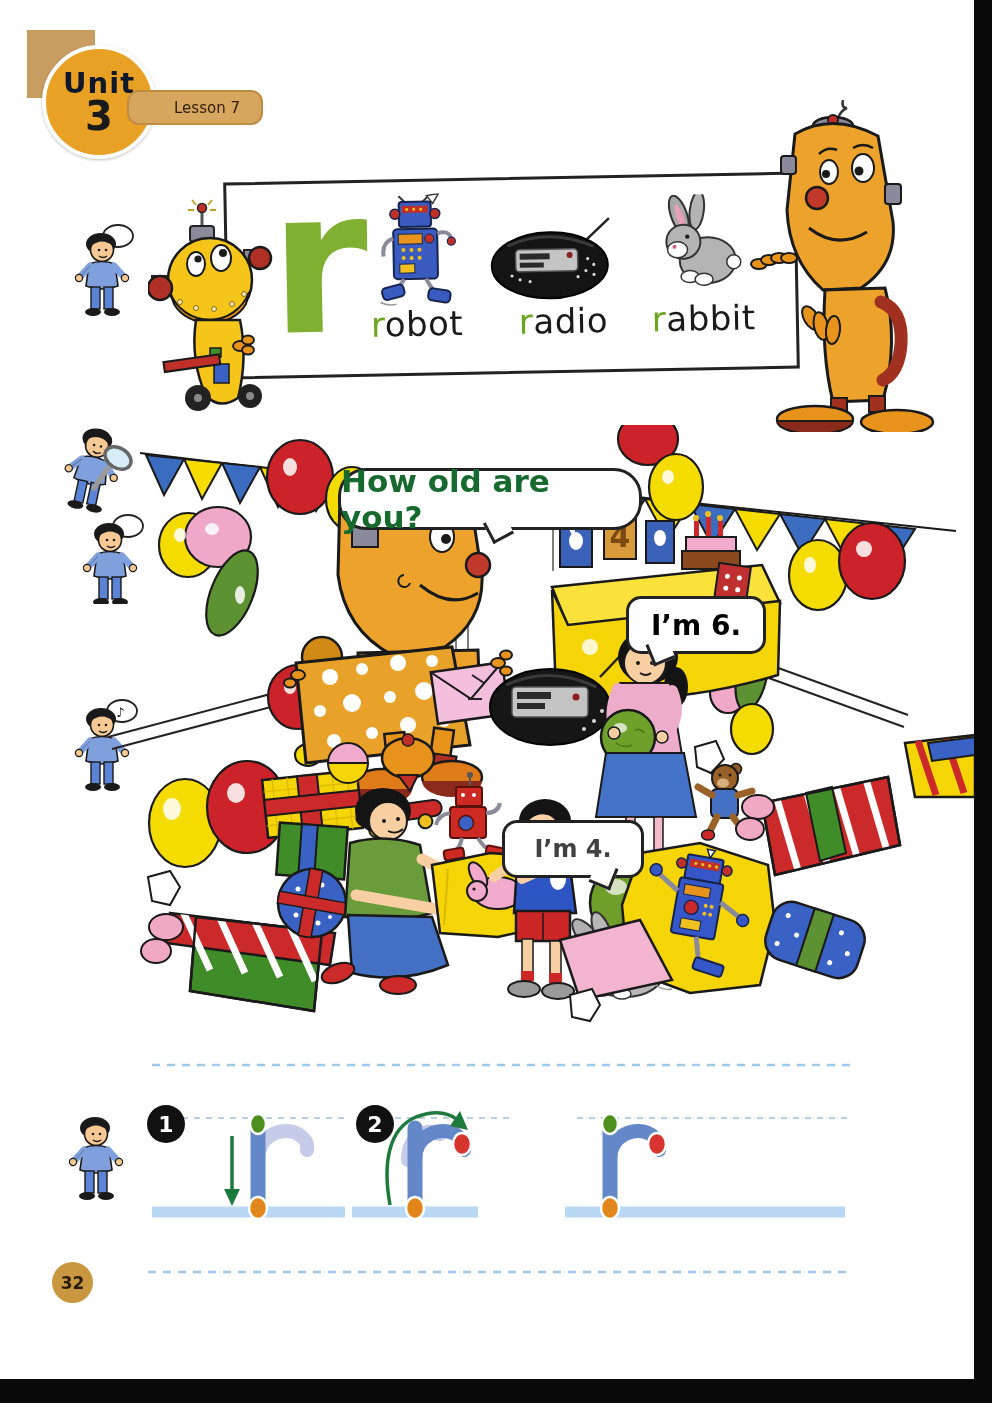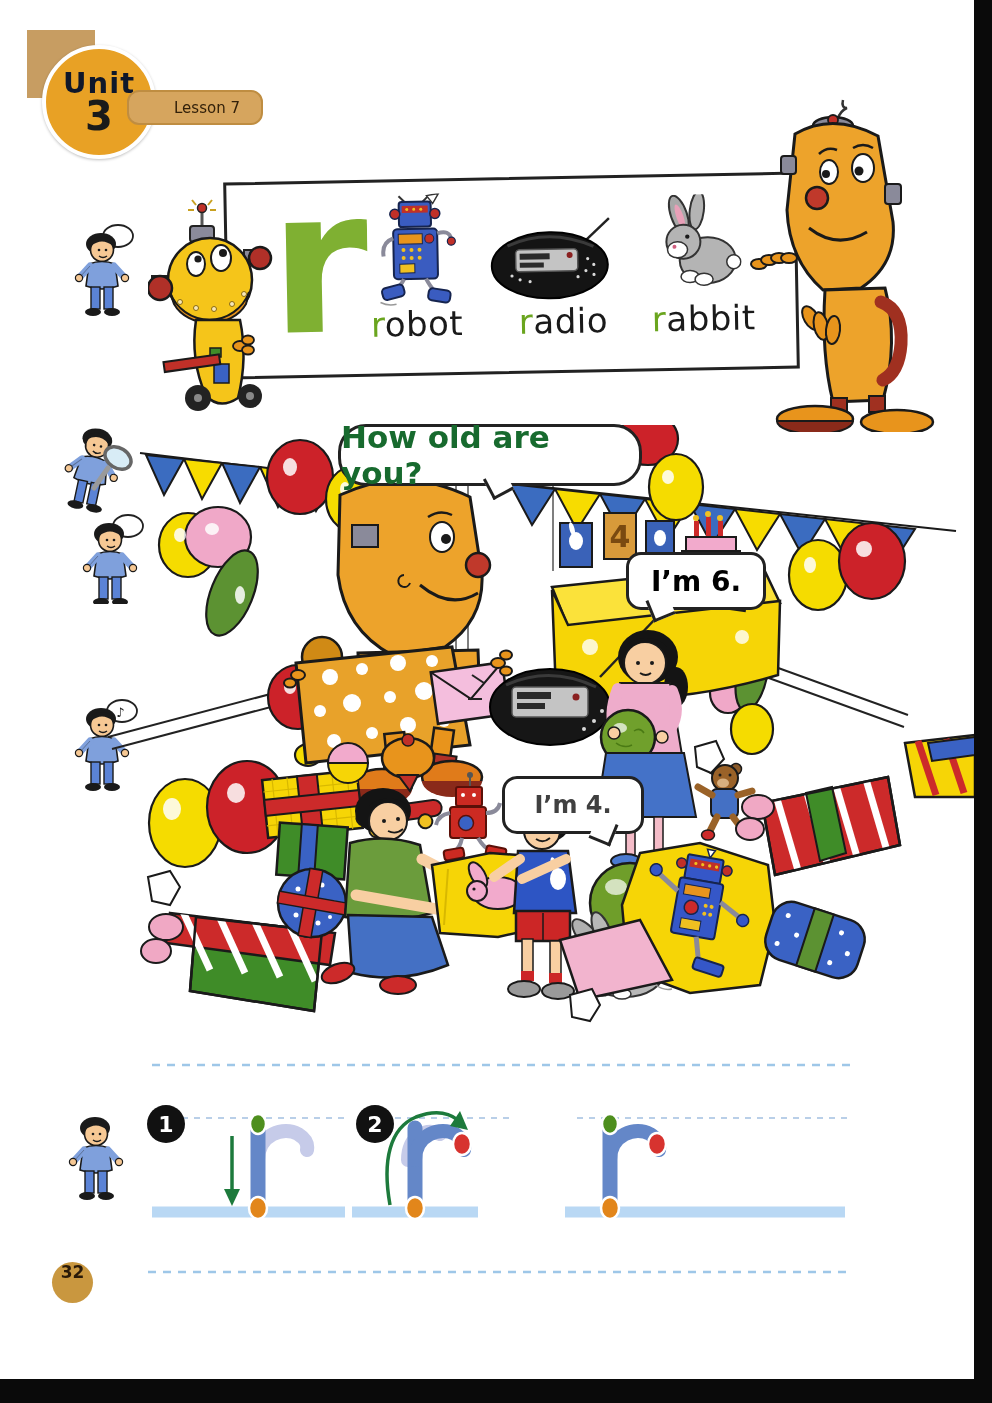--- a/index.html
+++ b/index.html
@@ -15,34 +15,34 @@
   .unit-word{color:#0f172a;font-weight:bold;font-size:29px;line-height:28px;letter-spacing:1px;}
   .unit-num{color:#1a1a1a;font-weight:bold;font-size:40px;line-height:38px;}
   .lesson-tab{left:127px;top:90px;width:108px;height:31px;background:#d6a55e;
     border:2px solid #bf8d41;border-radius:12px;display:flex;align-items:center;justify-content:center;
     color:#33210a;font-weight:normal;font-size:15px;padding-left:24px;}
   .banner{left:225px;top:177px;width:567px;height:191px;background:#fff;border:3px solid #222;
     transform:rotate(-1.1deg);}
   .word{font-size:34px;color:#1a1a1a;letter-spacing:.5px;position:absolute;white-space:nowrap;}
   .word .ini{color:#6aa51e;}
   .bubble{position:absolute;background:#fff;border:3px solid #222;display:flex;align-items:center;
-    justify-content:center;z-index:6;font-weight:600;}
+    justify-content:center;z-index:6;font-weight:600;margin-top:44px;}
   .bubble .tail{position:absolute;width:20px;height:20px;background:#fff;
     border-right:3px solid #222;border-bottom:3px solid #222;}
   .q-bubble{left:338px;top:424px;width:298px;height:56px;border-radius:28px;
     color:#176a2e;font-size:31px;}
   .q-bubble .tail{left:146px;bottom:-13px;transform:rotate(62deg);}
   .a6-bubble{left:626px;top:552px;width:134px;height:52px;border-radius:15px;
     color:#000000;font-size:28px;}
   .a6-bubble .tail{left:20px;bottom:-12px;transform:rotate(68deg);}
   .a4-bubble{left:502px;top:776px;width:136px;height:52px;border-radius:15px;
     color:#404040;font-size:24px;}
   .a4-bubble .tail{right:26px;bottom:-12px;transform:rotate(22deg);}
   .page-num{left:52px;top:1262px;width:41px;height:41px;border-radius:50%;background:#c9973f;
-    display:flex;justify-content:center;color:#2a1a08;font-weight:bold;font-size:17px;}
+    display:flex;align-items:center;justify-content:center;color:#2a1a08;font-weight:bold;font-size:17px;}
   svg{display:block;}
 </style>
 </head>
 <body>
 
 <div class="page">
 
   <svg width="0" height="0" style="position:absolute">
     <defs>
       <g id="mboy">

